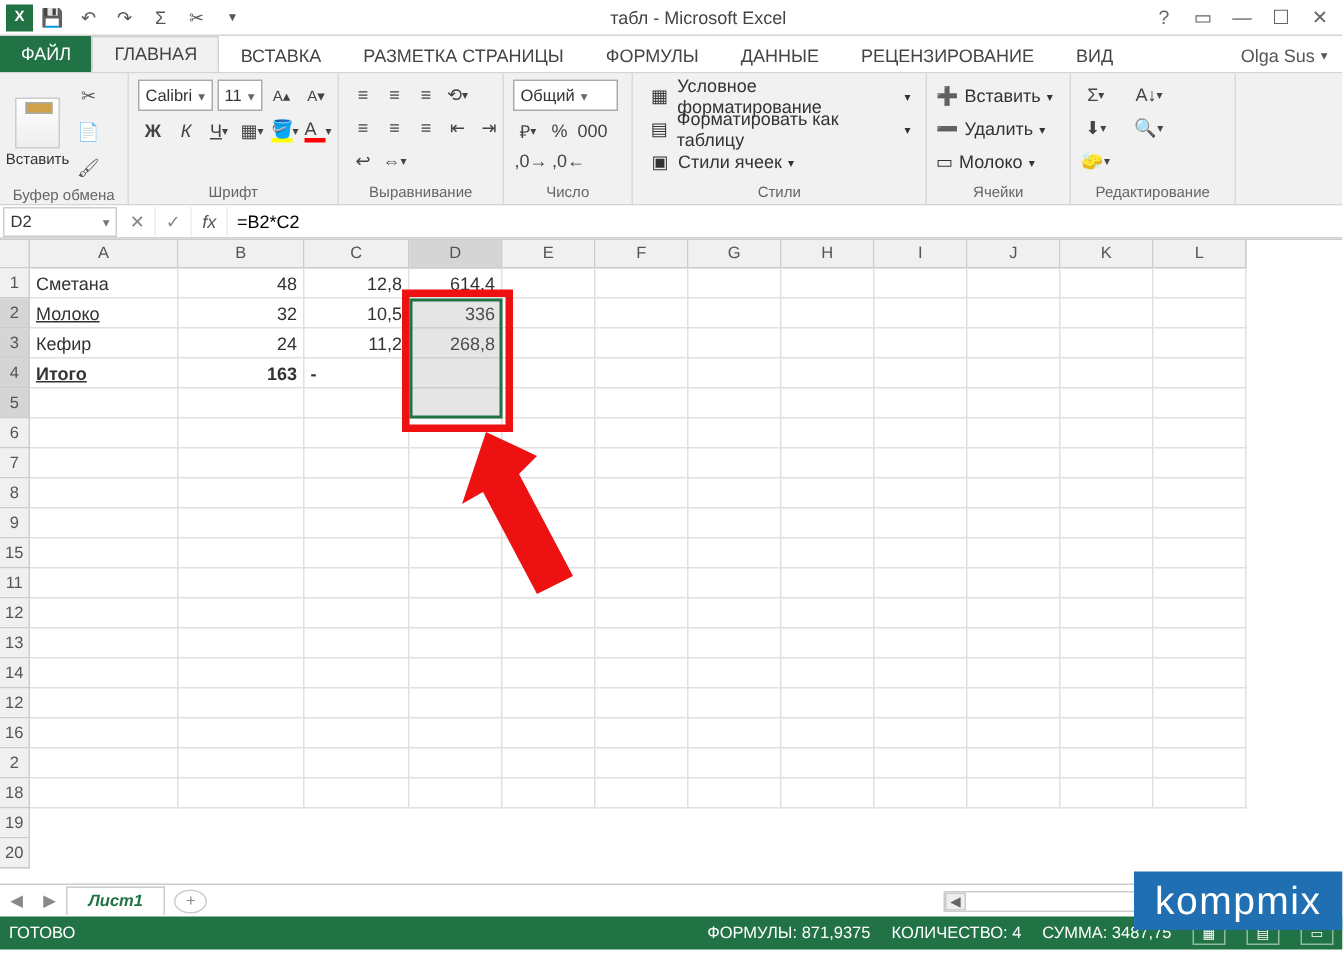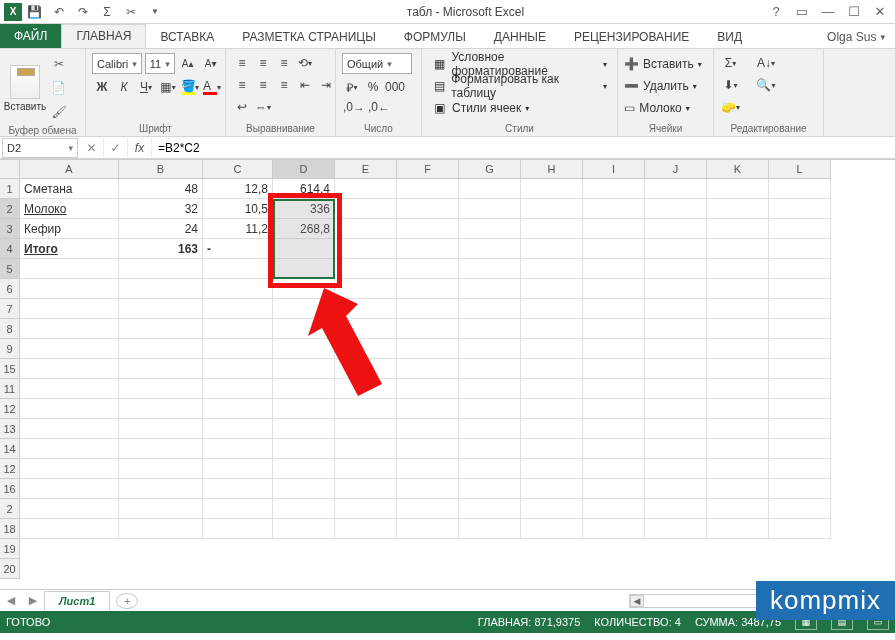--- a/index.html
+++ b/index.html
@@ -629,21 +629,21 @@
         <div class="hsb-btn">◀</div>
         <div style="flex:1;"></div>
         <div class="hsb-btn">▶</div>
       </div>
   </div>
 </div>
 
 <div class="status">
   <div class="seg">ГОТОВО</div>
   <div class="spacer"></div>
-  <div class="seg">ГЛАВНАЯ: 871,9375</div>
+  <div class="seg">ФОРМУЛЫ: 871,9375</div>
   <div class="seg">КОЛИЧЕСТВО: 4</div>
   <div class="seg">СУММА: 3487,75</div>
   <div class="viewbtn">▦</div>
   <div class="viewbtn">▤</div>
   <div class="viewbtn">▭</div>
 </div>
 
 <div class="watermark">kompmix</div>
 
 </body></html>

